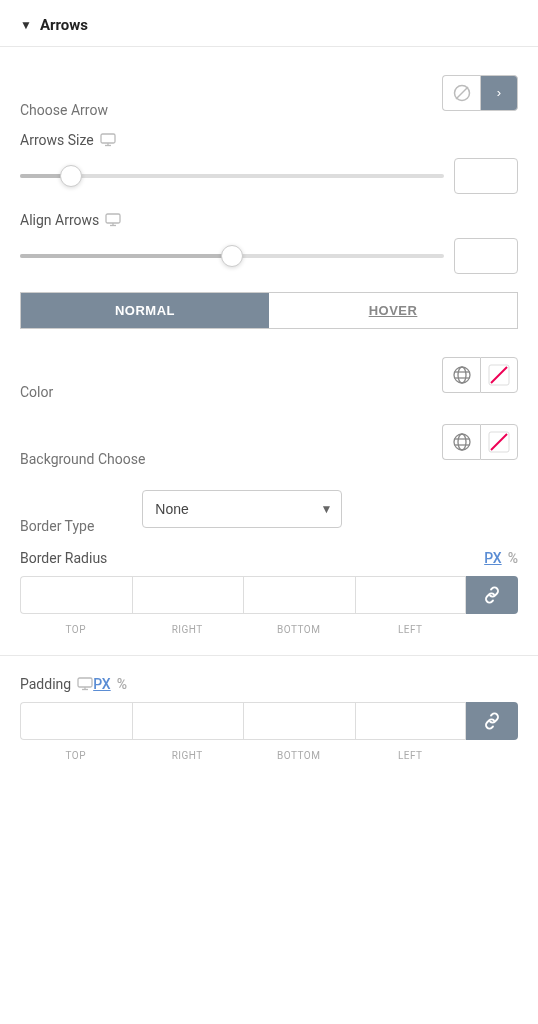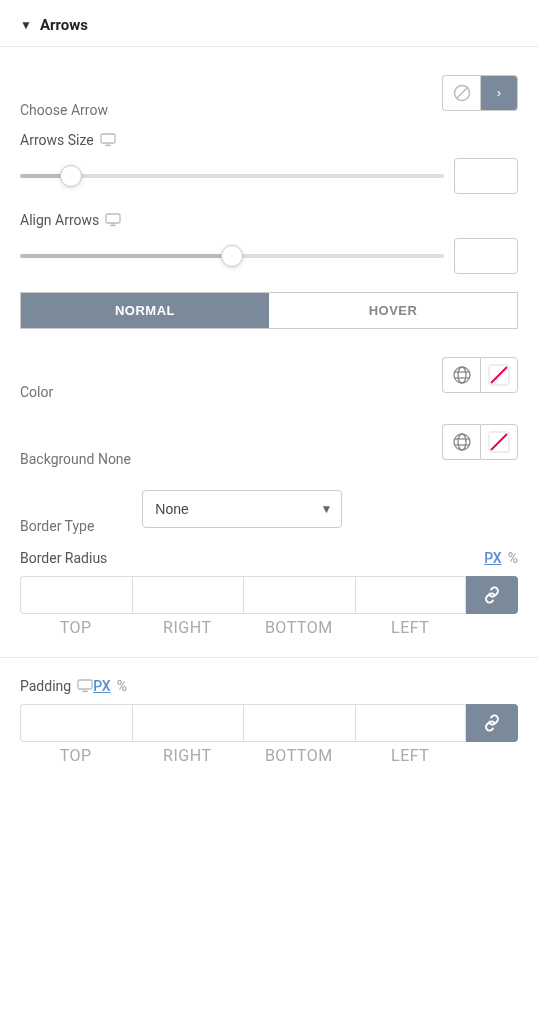--- a/index.html
+++ b/index.html
@@ -183,20 +183,21 @@
     }
 
     .tab-btn.active {
       background: #7a8a9a;
       color: #fff;
     }
 
     .tab-btn.inactive {
       background: #fff;
       color: #888;
+      text-decoration: underline;
     }
 
     .color-row {
       display: flex;
       align-items: center;
       justify-content: space-between;
       margin-bottom: 16px;
     }
 
     .color-controls {
@@ -322,23 +323,23 @@
       color: #444;
       outline: none;
       background: #fff;
     }
 
     .quad-input-wrap:first-child .quad-input {
       border-radius: 4px 0 0 4px;
     }
 
     .quad-input-label {
-      font-size: 16px;
+      font-size: 10px;
       color: #aaa;
-      margin-top: 4px;
+      margin-top: 10px;
       letter-spacing: 0.5px;
       text-transform: uppercase;
     }
 
     .link-btn {
       width: 52px;
       height: 38px;
       background: #7a8a9a;
       border: none;
       border-radius: 0 4px 4px 0;
@@ -465,21 +466,21 @@
         <button class="color-btn">
           <svg class="slash-svg" viewBox="0 0 22 22">
             <rect x="1" y="1" width="20" height="20" rx="2" fill="white" stroke="#ddd" stroke-width="1"></rect>
             <line x1="3" y1="19" x2="19" y2="3" stroke="#e05" stroke-width="2"></line>
           </svg>
         </button>
       </div>
     </div>
 
     <div class="color-row">
-      <span class="field-label">Background None</span>
+      <span class="field-label">Background Choose</span>
       <div class="color-controls">
         <button class="color-btn">
           <svg width="20" height="20" viewBox="0 0 20 20">
             <circle cx="10" cy="10" r="8" stroke="#888" stroke-width="1.3" fill="none"></circle>
             <ellipse cx="10" cy="10" rx="4" ry="8" stroke="#888" stroke-width="1.3" fill="none"></ellipse>
             <line x1="2.5" y1="7" x2="17.5" y2="7" stroke="#888" stroke-width="1.3"></line>
             <line x1="2.5" y1="13" x2="17.5" y2="13" stroke="#888" stroke-width="1.3"></line>
           </svg>
         </button>
         <button class="color-btn">

